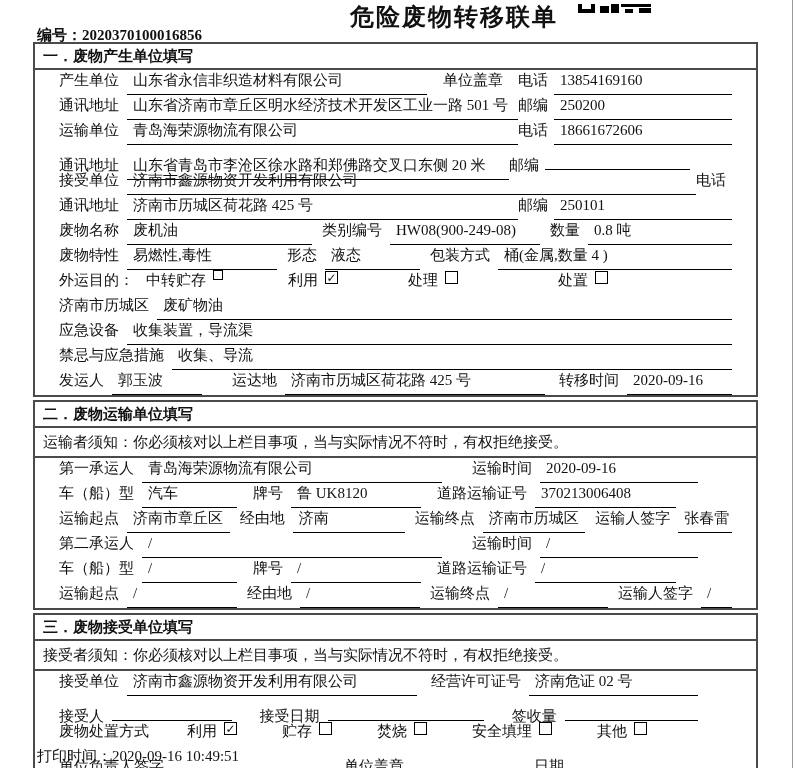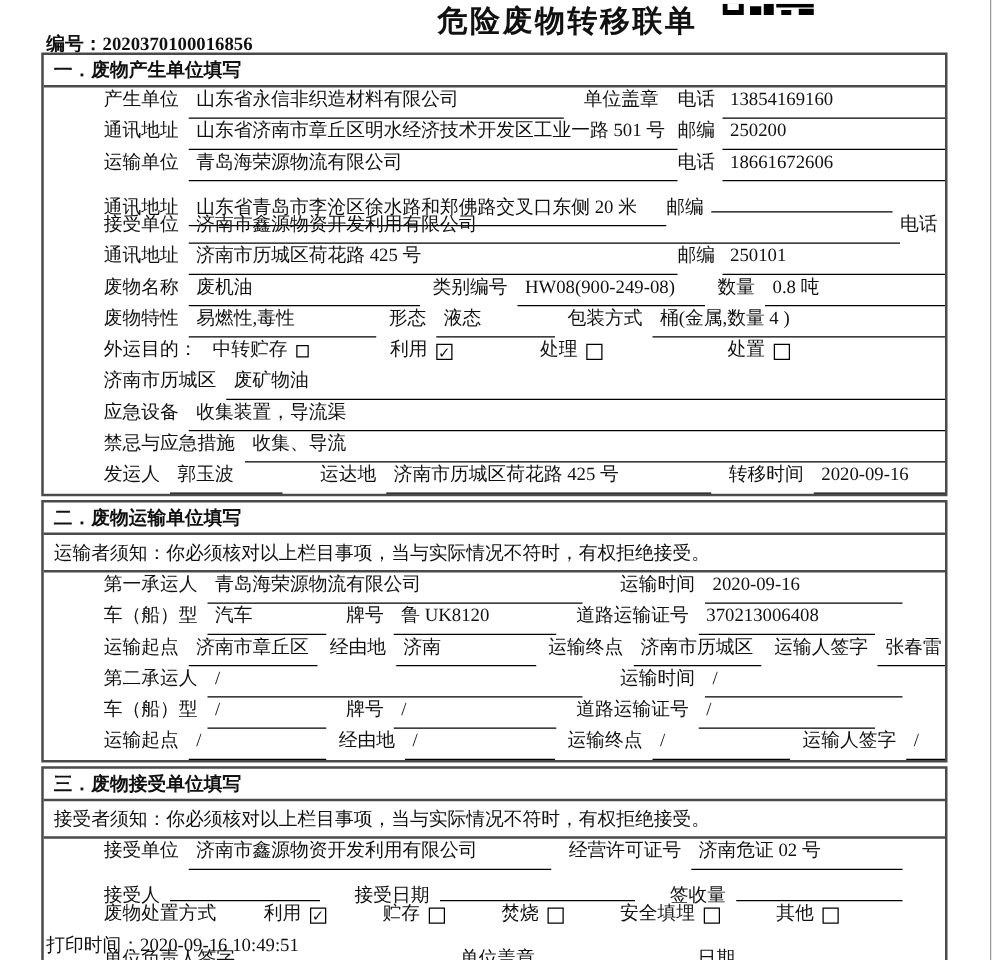--- a/index.html
+++ b/index.html
@@ -11,36 +11,36 @@
   }
   .page-edge { position:absolute; top:0; bottom:0; left:792px; width:1px; background:#9a9a9a; }
   .hdr { position:absolute; top:0; left:0; width:100%; height:40px; }
   .serial { position:absolute; left:37px; top:26px; font-size:15px; white-space:nowrap;font-weight:bold; }
   .doc-title { position:absolute; left:0; top:1px; width:100%; text-align:center; font-size:24px; font-weight:bold; letter-spacing:2px; padding-left:88px; white-space:nowrap;margin-left:12px; }
   .qr { position:absolute; left:578px; top:0; }
   .form { position:absolute; left:33px; top:42px; width:725px; }
   .box { border:2px solid #4a4a4a; background:#fff; margin-bottom:3px; }
   .sec-title { font-weight:bold; font-size:15px; padding:3px 8px 2px 8px; border-bottom:2px solid #4a4a4a; font-family:Liberation Mono, monospace; }
   .notice { font-size:15px; padding:5px 8px 4px 8px; border-bottom:2px solid #4a4a4a; white-space:nowrap; }
-  .row { display:flex; align-items:baseline; height:24px; padding:0 0; font-size:15px; white-space:nowrap; line-height:21px;margin-left:48px; }
+  .row { display:flex; align-items:baseline; height:24px; padding:0 24px; font-size:15px; white-space:nowrap; line-height:21px; }
   .row.tall { height:25px; }
   .lbl { margin-right:8px; }
   .uv { display:inline-block; border-bottom:1px solid #000; padding:0 6px; height:25px; overflow:hidden; }
   .fill { flex:1 1 auto; }
   .rlbl { margin-left:auto; margin-right:6px; }
   .w90{width:90px} .w95{width:95px} .w110{width:110px} .w120{width:120px}
   .w130{width:130px} .w145{width:145px} .w150{width:150px} .w170{width:170px}
   .w178{width:178px} .w185{width:185px} .w260{width:260px}
   .w290{width:290px} .w300{width:300px}
   .mr34{margin-right:34px} .mr42{margin-right:42px} .mr56{margin-right:56px}
   .ml10{margin-left:10px} .ml14{margin-left:14px} .ml16{margin-left:16px}
   .ml28{margin-left:28px} .ml30{margin-left:30px} .ml130{margin-left:130px}
   .cb { display:inline-flex; width:13px; height:13px; border:1px solid #000; align-items:center; justify-content:center; font-size:12px; line-height:1; margin-left:7px; position:relative; top:1px; font-family:"DejaVu Sans",sans-serif; }
   .cb-sm { width:10px; height:10px; top:0; }
-  .opt { display:inline-flex; align-items:center; }
+  .opt { display:inline-flex; align-items:flex-start; }
   .g65{margin-left:65px} .g70{margin-left:70px} .g100{margin-left:100px}
   .g38{margin-left:38px} .g45{margin-left:45px} .g12{margin-left:12px}
   .footer { position:absolute; left:37px; top:747px; font-size:15px; white-space:nowrap; }
 </style>
 </head>
 <body>
 
 <div class="sheet">
   <div class="page-edge"></div>
 

